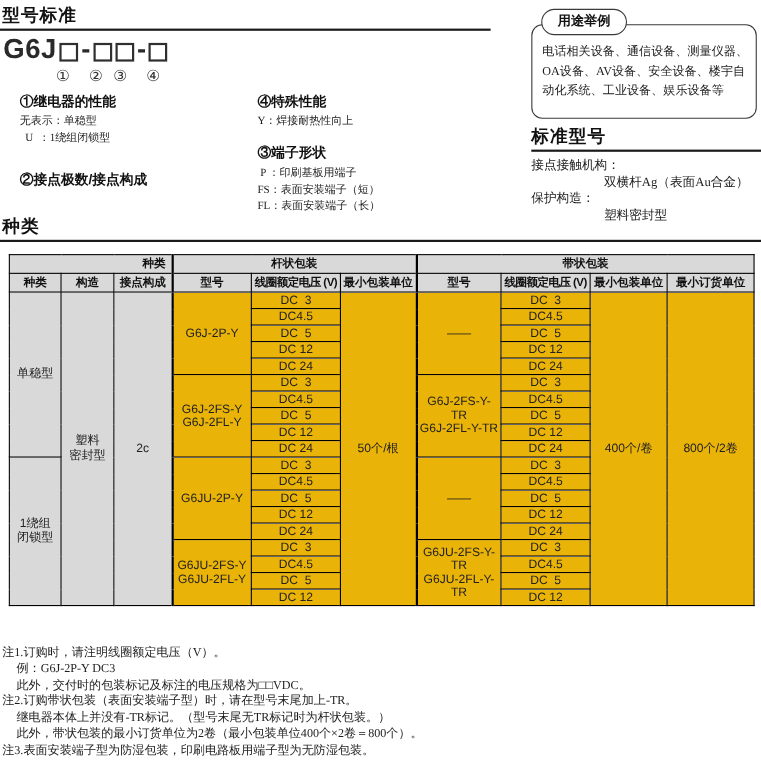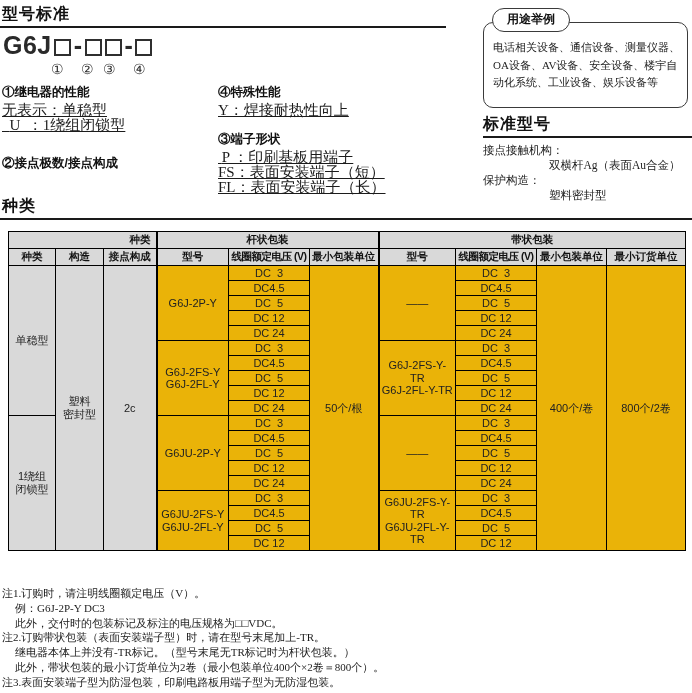--- a/index.html
+++ b/index.html
@@ -35,27 +35,27 @@
   .mbox + .msep { margin-left:2px; }
   #digit-row { position:absolute; left:0; top:61px; width:200px; height:18px;
     font-size:14px; color:#333; font-family:"Liberation Serif", serif; }
   #digit-row span { position:absolute; top:0; }
   #digit-1 { left:51px; } #digit-2 { left:81px; } #digit-3 { left:103px; } #digit-4 { left:133px; }
 
   
   .legend-col { position:absolute; top:84px; }
   #legend-left  { left:2px;  width:210px; }
   #legend-right { left:218px; width:260px; }
-  .legend-item { margin-bottom:10px; }
+  .legend-item { margin-bottom:10px;margin-left:16px; }
   .legend-item h3 {
     font-family:"Liberation Sans", sans-serif;
     font-size:12.5px; font-weight:bold; color:#111; margin-bottom:2px;
   }
   .legend-item .ln {
-    font-size:15px; line-height:15px; white-space:pre-wrap; color:#1c1c1c;text-decoration:underline;
+    font-size:10px; line-height:15px; white-space:pre-wrap; color:#1c1c1c;
   }
   #legend-left .legend-item:nth-child(2) { margin-top:22px; }
   #legend-right .legend-item:nth-child(2) { margin-top:13px; }
 
   
   #right-col { position:absolute; left:483px; top:6px; width:209px; }
   #app-box {
     position:absolute; left:0; top:16px; width:205px; height:86px;
     border:1.3px solid #3a3a3a; border-radius:10px;
     padding:16px 6px 4px 9px;

